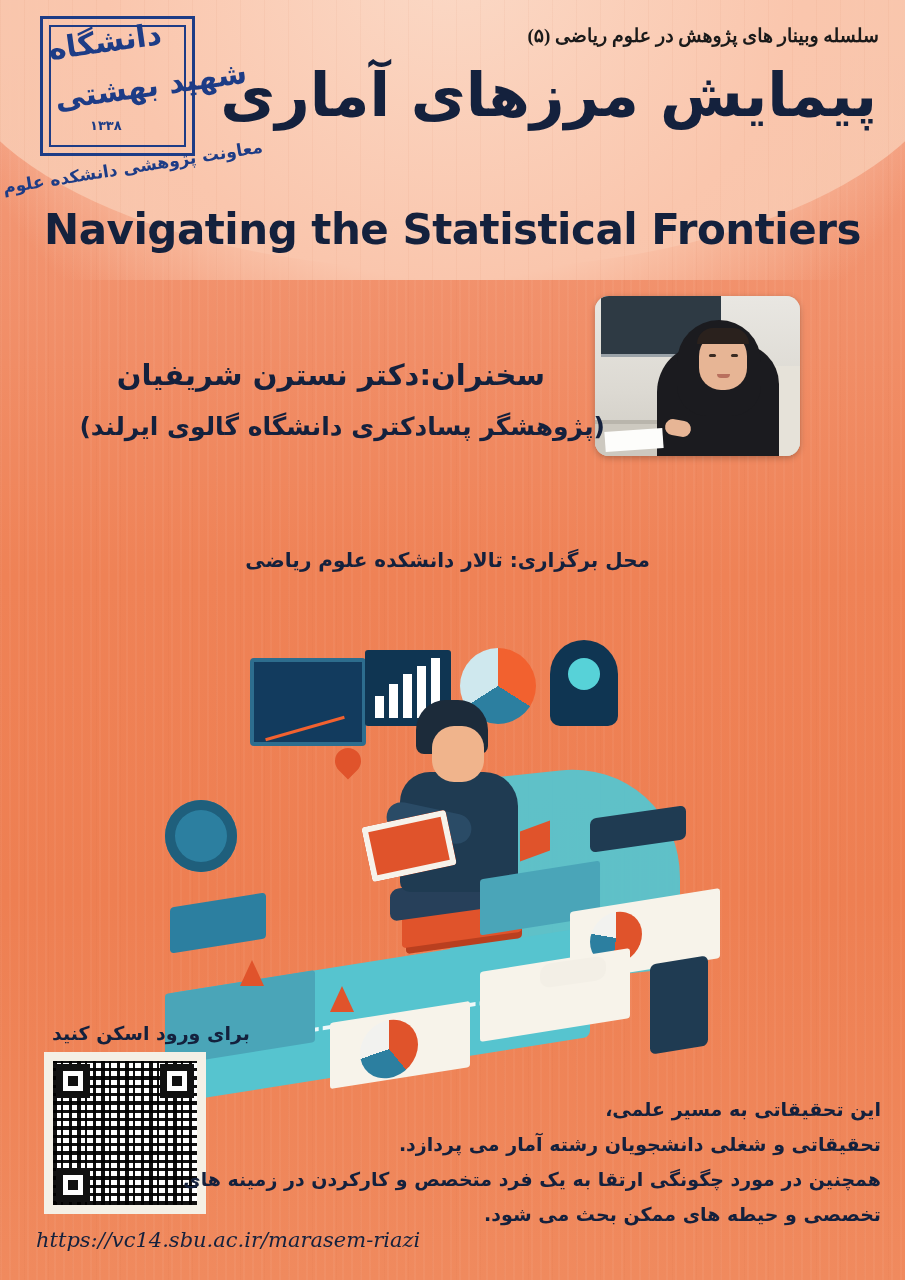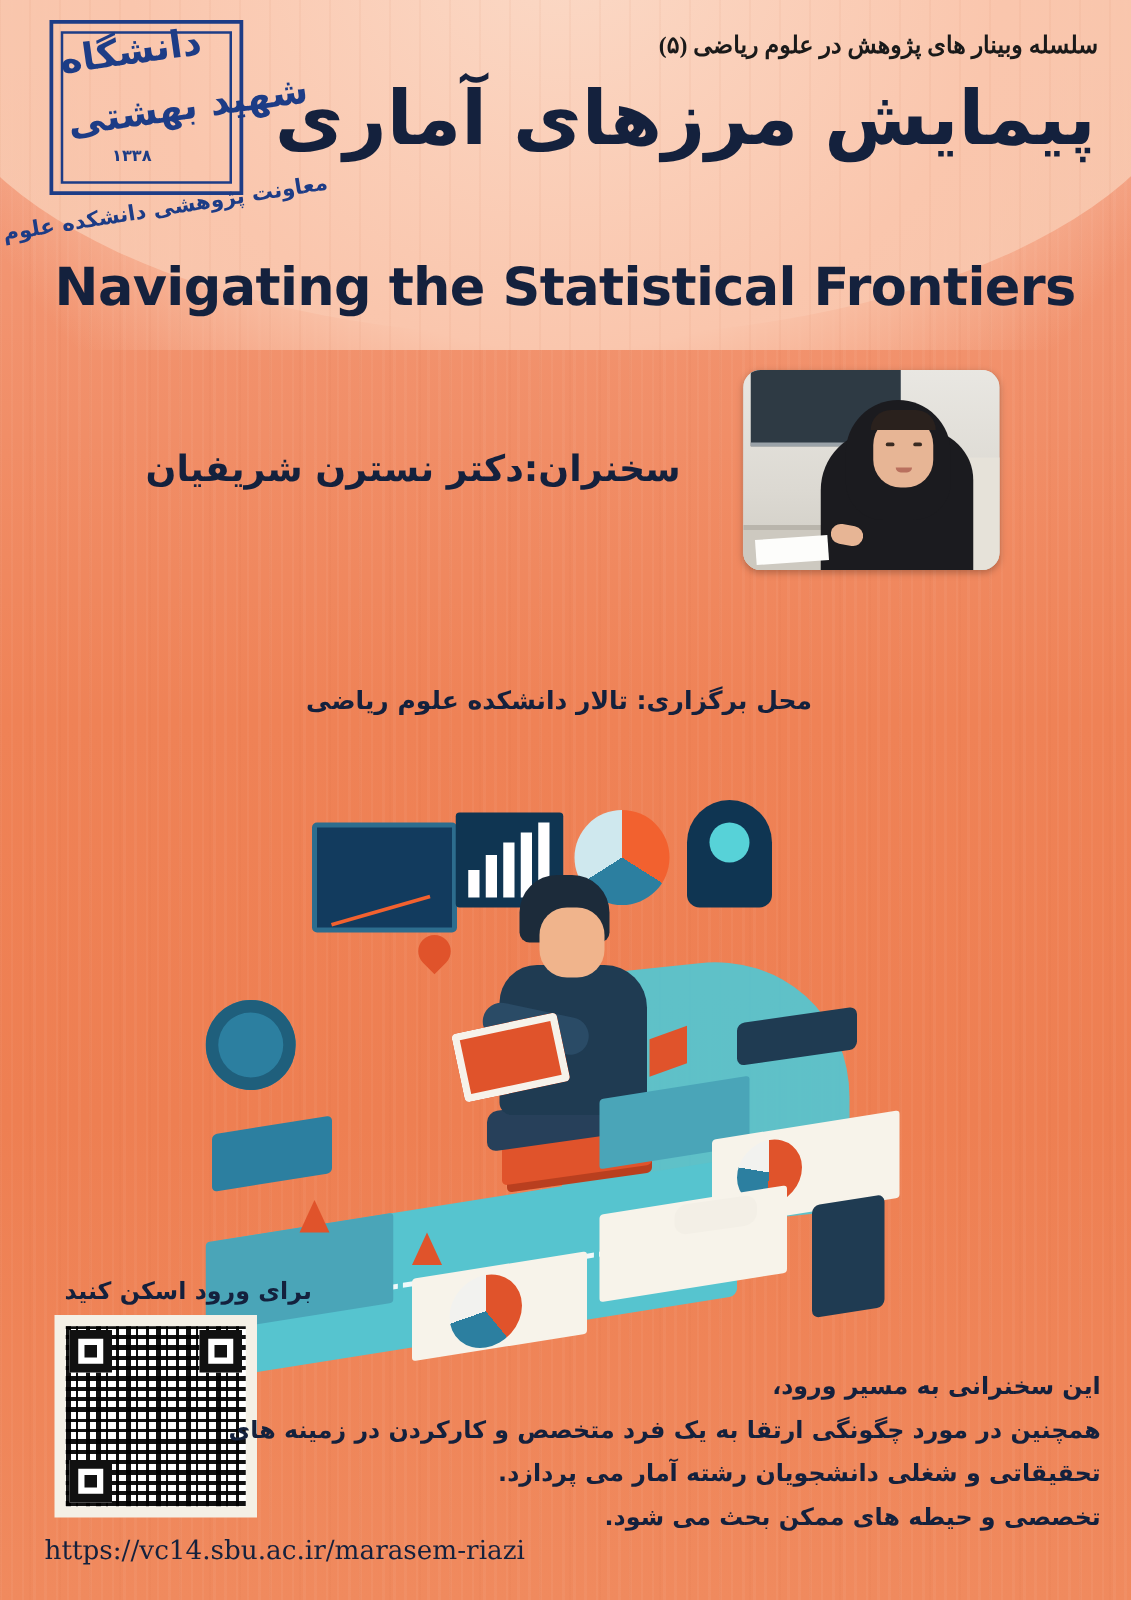--- a/index.html
+++ b/index.html
@@ -538,20 +538,21 @@
   .qe-bl { left: 3px; bottom: 3px; }
 
   .url {
     position: absolute;
     left: 36px;
     top: 1228px;
     font-size: 21px;
     color: #14213d;
     font-family: "DejaVu Serif", serif;
     direction: ltr;
+    font-style: italic;
   }
 
   
   .abstract {
     position: absolute;
     right: 24px;
     top: 1092px;
     width: 520px;
     text-align: right;
     direction: rtl;
@@ -594,20 +595,21 @@
     <div class="p-face"></div>
     <div class="p-hairline"></div>
     <div class="p-eye l"></div>
     <div class="p-eye r"></div>
     <div class="p-mouth"></div>
     <div class="p-paper"></div>
     <div class="p-hand"></div>
   </div>
 
   <div class="speaker">سخنران:دکتر نسترن شریفیان</div>
+  <div class="affil">(پژوهشگر پسادکتری دانشگاه گالوی ایرلند)</div>
   <div class="venue">
     <span>محل برگزاری: تالار دانشکده علوم ریاضی</span>
   </div>
 
   <div class="illus">
     <div class="road2"></div>
     <div class="road"></div>
     <div class="road-dash"></div>
 
     <div class="screen"></div>
@@ -655,18 +657,18 @@
   <div class="qr-box">
     <div class="qr-inner">
       <span class="qr-eye qe-tl"></span>
       <span class="qr-eye qe-tr"></span>
       <span class="qr-eye qe-bl"></span>
     </div>
   </div>
   <div class="url">https://vc14.sbu.ac.ir/marasem-riazi</div>
 
   <div class="abstract">
-    <div>این سخنرانی به مسیر ورود،</div>
+    <div>این تحقیقاتی به مسیر علمی،</div>
+    <div>تحقیقاتی و شغلی دانشجویان رشته آمار می پردازد.</div>
     <div>همچنین در مورد چگونگی ارتقا به یک فرد متخصص و کارکردن در زمینه های</div>
-    <div>تحقیقاتی و شغلی دانشجویان رشته آمار می پردازد.</div>
     <div>تخصصی و حیطه های ممکن بحث می شود.</div>
   </div>
 </div>
 
 </body></html>

